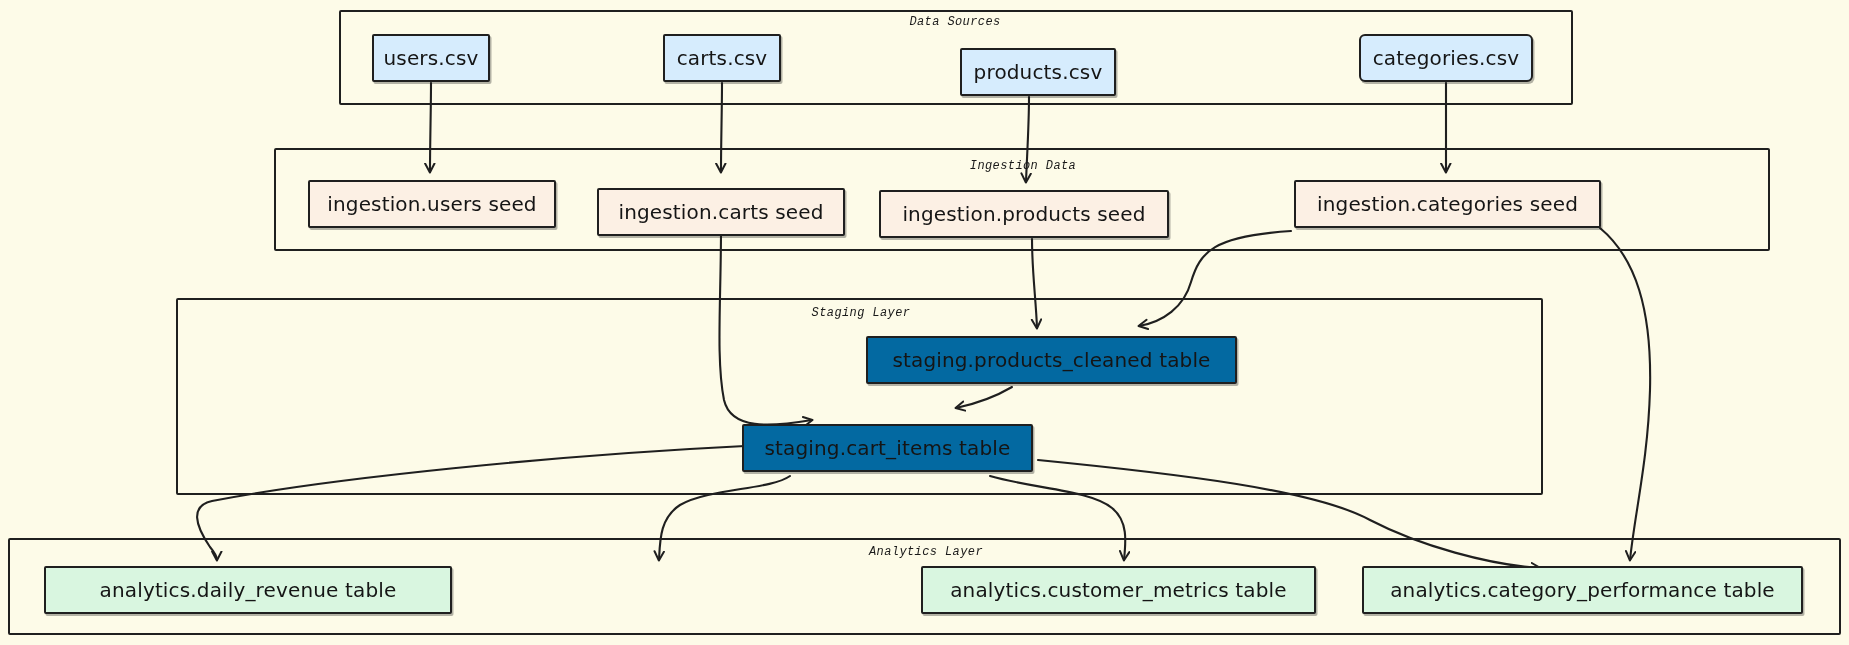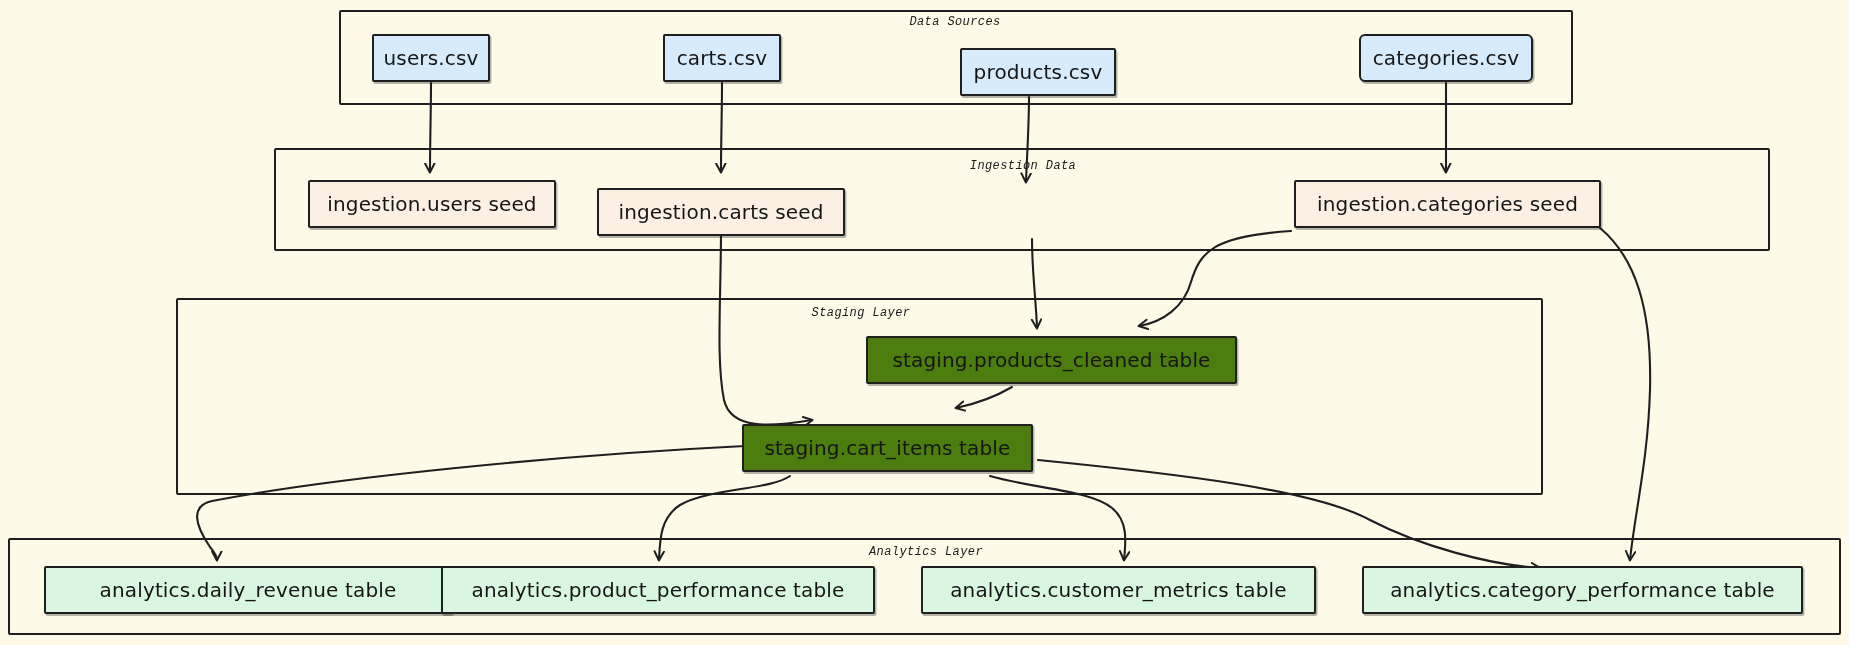--- a/index.html
+++ b/index.html
@@ -49,21 +49,21 @@
     font-size: 20px;
     color: #151515;
     white-space: nowrap;
     border-radius: 2px;
     box-shadow: 1.5px 2px 0 rgba(25,25,25,.32);
     font-family: "DejaVu Sans", sans-serif;
     letter-spacing: .15px;
   }
   .n-source   { background: #d6ecfd; }
   .n-ingest   { background: #fcf0e4; }
-  .n-staging  { background: #4d7c0f; }
+  .n-staging  { background: #0369a1; }
   .n-analytics{ background: #d9f6e0; }
 </style>
 </head>
 <body>
 
 <div id="stage">
 
   <svg id="wires" viewBox="0 0 1849 645">
     <defs>
       <marker id="ah" markerWidth="13" markerHeight="13" refX="9.5" refY="5.5" orient="auto" markerUnits="userSpaceOnUse">
@@ -100,23 +100,23 @@
   <div class="group-label" style="left:861px;top:306px;">Staging Layer</div>
   <div class="group-label" style="left:926px;top:545px;">Analytics Layer</div>
 
   <div class="node n-source" style="left:372px;top:34px;width:118px;height:48px;">users.csv</div>
   <div class="node n-source" style="left:663px;top:34px;width:118px;height:48px;">carts.csv</div>
   <div class="node n-source" style="left:960px;top:48px;width:156px;height:48px;">products.csv</div>
   <div class="node n-source" style="left:1359px;top:34px;width:174px;height:48px;border-radius:6px;">categories.csv</div>
 
   <div class="node n-ingest" style="left:308px;top:180px;width:248px;height:48px;">ingestion.users seed</div>
   <div class="node n-ingest" style="left:597px;top:180px;width:248px;height:48px;margin-top:8px;">ingestion.carts seed</div>
+  <div class="node n-ingest" style="left:879px;top:190px;width:290px;height:48px;">ingestion.products seed</div>
   <div class="node n-ingest" style="left:1294px;top:180px;width:307px;height:48px;text-align:center;">ingestion.categories seed</div>
 
   <div class="node n-staging" style="left:866px;top:336px;width:371px;height:48px;">staging.products_cleaned table</div>
   <div class="node n-staging" style="left:742px;top:424px;width:291px;height:48px;">staging.cart_items table</div>
 
   <div class="node n-analytics" style="left:44px;top:566px;width:408px;height:48px;">analytics.daily_revenue table</div>
-  <div class="node n-analytics" style="left:441px;top:566px;width:434px;height:48px;">analytics.product_performance table</div>
   <div class="node n-analytics" style="left:921px;top:566px;width:395px;height:48px;">analytics.customer_metrics table</div>
   <div class="node n-analytics" style="left:1362px;top:566px;width:441px;height:48px;">analytics.category_performance table</div>
 
 </div>
 
 </body></html>

